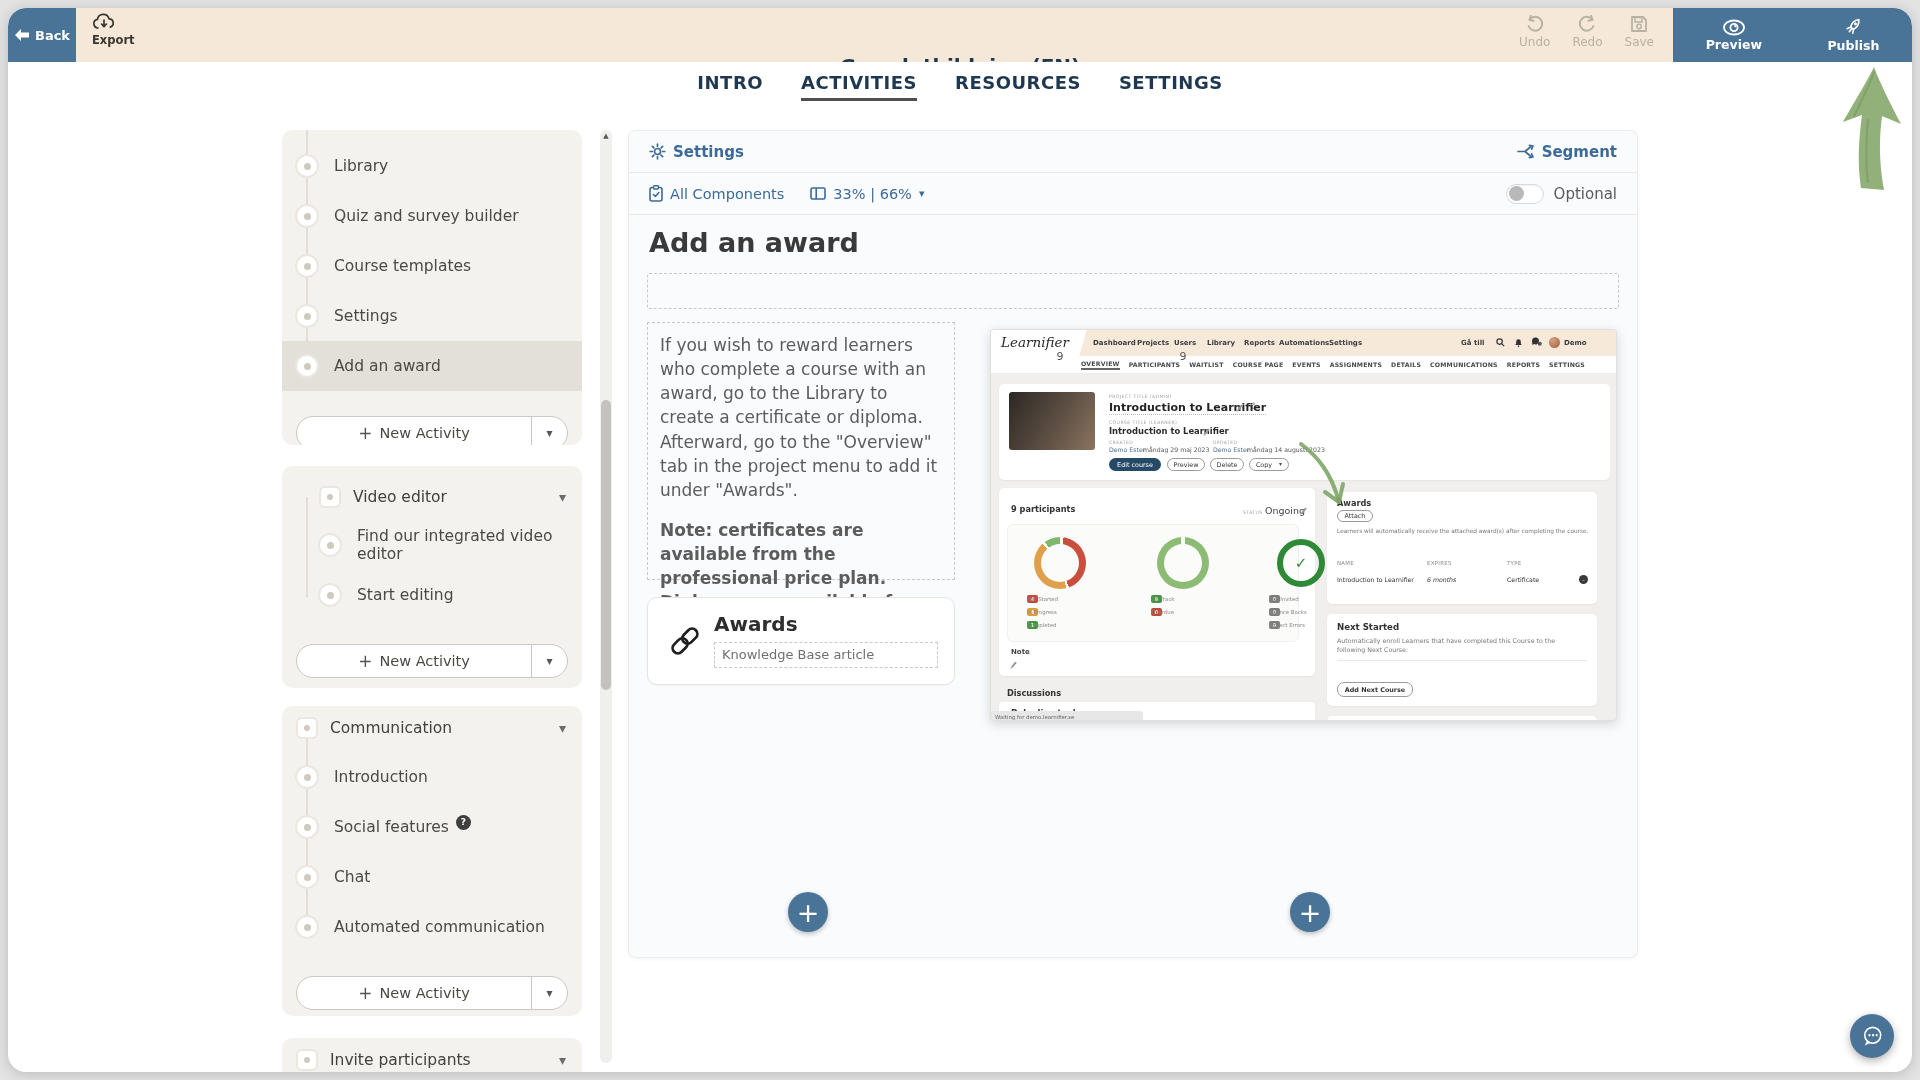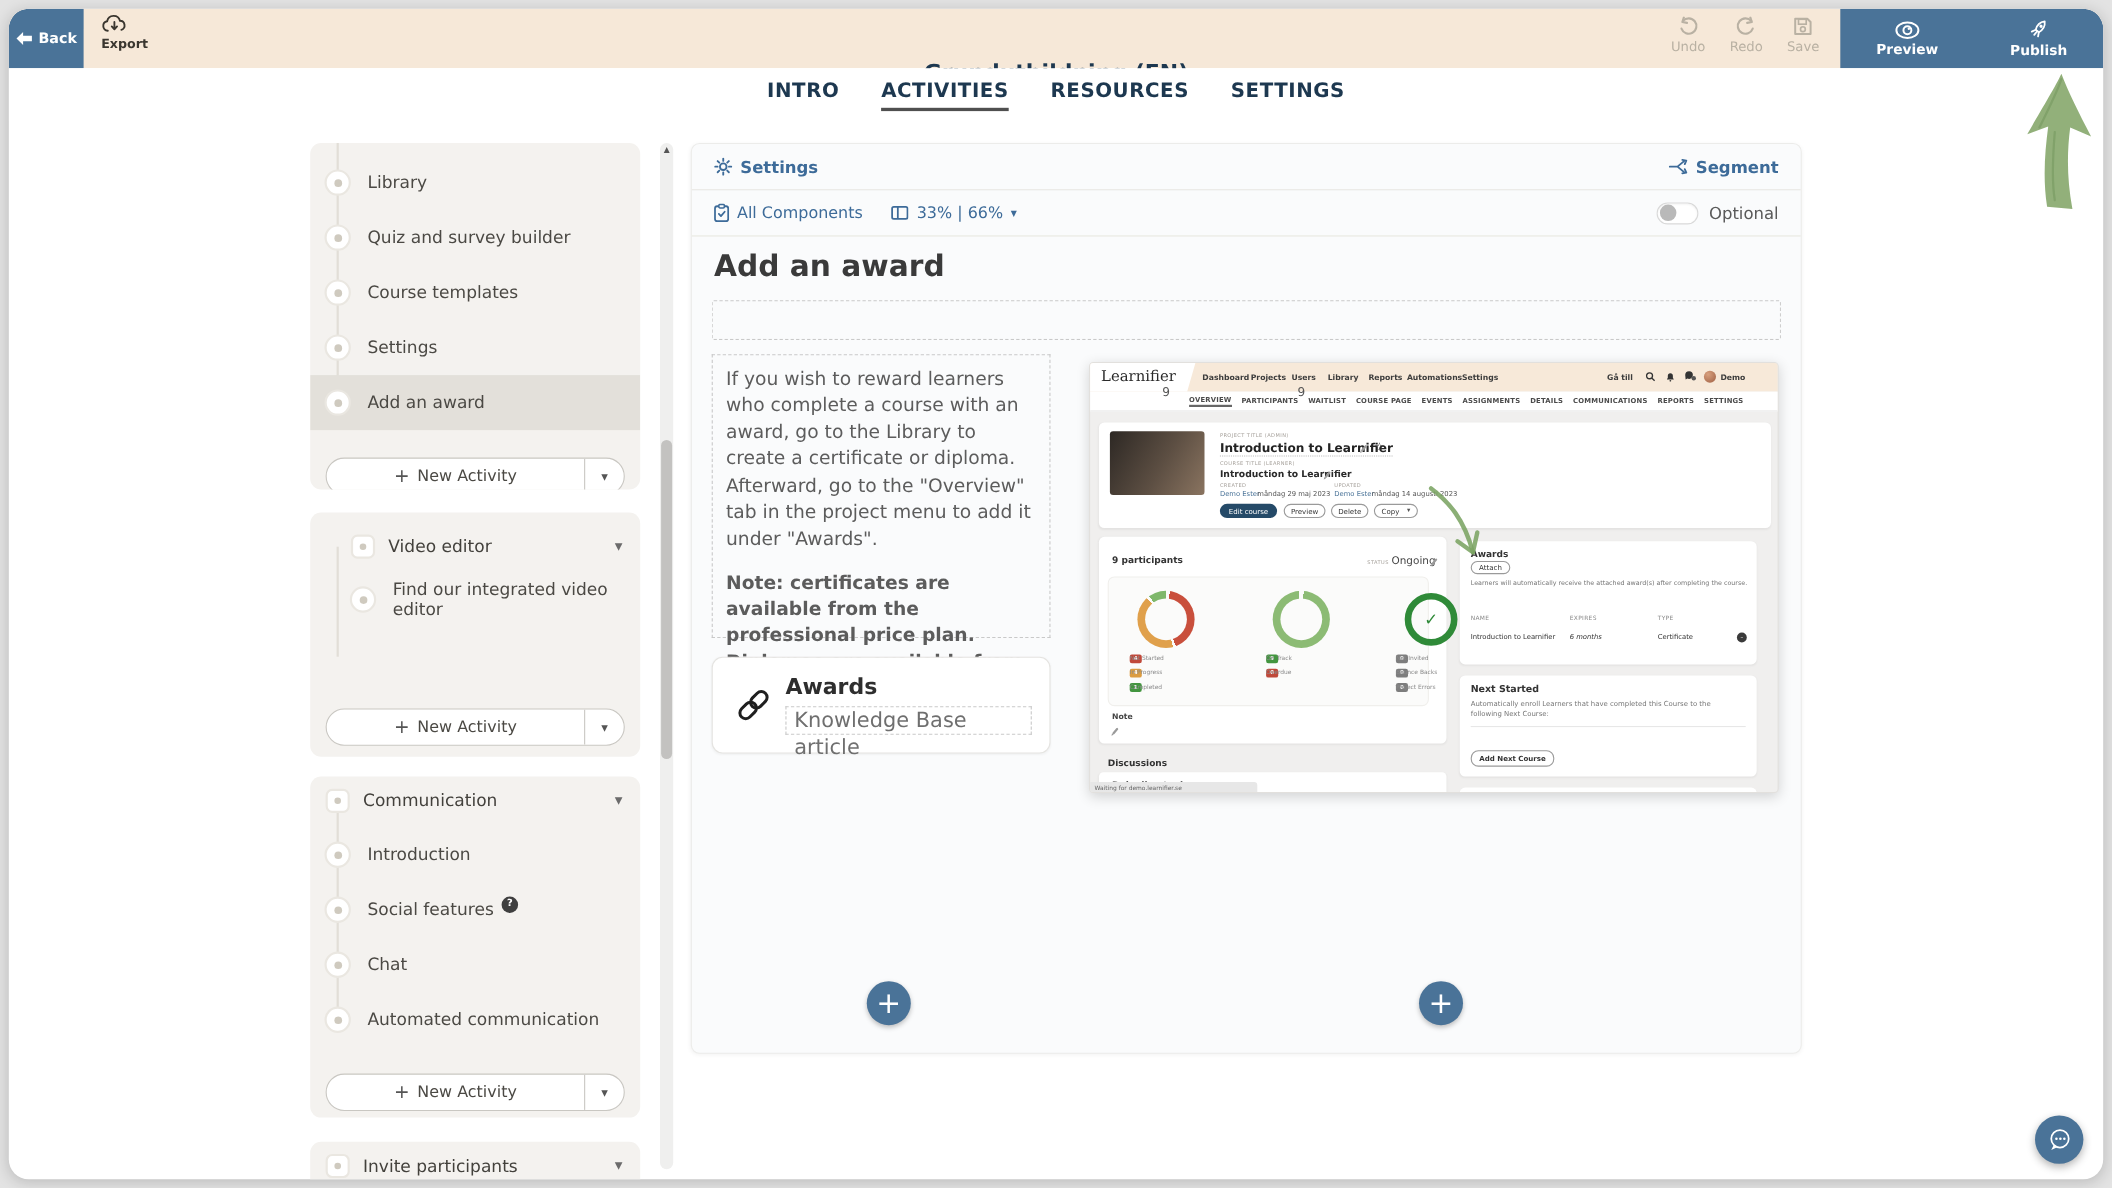--- a/index.html
+++ b/index.html
@@ -50,30 +50,30 @@
   .p2item { display:flex; align-items:center; gap:7px; color:var(--accentDark); font-size:14.5px; font-weight:500; cursor:pointer; }
   .optwrap { margin-left:auto; display:flex; align-items:center; gap:10px; color:#5a5a5a; font-size:15px; }
   .toggle { width:38px; height:20px; border-radius:10px; background:#fff; border:1px solid #d9d9d9; position:relative; cursor:pointer; box-shadow:inset 0 1px 2px rgba(0,0,0,.06); }
   .toggle::after { content:""; position:absolute; left:2px; top:1.5px; width:15px; height:15px; border-radius:50%; background:#b9b9b9; }
   .pheading { position:absolute; left:20px; top:96px; font-size:27px; font-weight:bold; color:#3a3a3a; }
   .dash1 { position:absolute; left:18px; top:142px; width:972px; height:36px; border:1px dashed #c9c9c9; border-radius:2px; cursor:text; }
   .dashtext { position:absolute; left:18px; top:191px; width:308px; height:258px; border:1px dashed #c9c9c9; padding:10px 12px; font-size:17px; color:#5c5c5c; line-height:1.42; cursor:text; }
   .dashtext p + p { margin-top:16px; }
   .awardcard { position:absolute; left:18px; top:466px; width:308px; height:88px; background:#fff; border:1px solid #e5e4e1; border-radius:10px; box-shadow:0 1px 2px rgba(0,0,0,.04); cursor:pointer; }
   .awardtitle { position:absolute; left:66px; top:14px; font-size:20px; font-weight:bold; color:#2e2e2e; }
-  .awardfield { position:absolute; left:66px; top:44px; width:224px; height:26px; border:1px dashed #c9c9c9; font-size:19px; color:#6f6f6f; line-height:24px; padding-left:7px; cursor:text; }
+  .awardfield { position:absolute; left:66px; top:44px; width:224px; height:26px; border:1px dashed #c9c9c9; font-size:13px; color:#6f6f6f; line-height:24px; padding-left:7px; cursor:text; }
 
   .plusbtn { position:absolute; width:40px; height:40px; border-radius:50%; background:var(--accent); color:#fff; font-size:27px; display:flex; align-items:center; justify-content:center; box-shadow:0 2px 5px rgba(0,0,0,.25); cursor:pointer; }
 
   
   .shot { position:absolute; left:361px; top:198px; width:627px; height:392px; background:#f0efee; border:1px solid #e2e0dd; border-radius:4px; box-shadow:0 3px 12px rgba(0,0,0,.16); overflow:hidden; }
   .shot * { position:absolute; }
   .snav { left:0; top:0; width:627px; height:26px; background:#f7e9d9; }
   .slogo-wedge { left:-14px; top:0; width:106px; height:26px; background:#fff; transform:skewX(-16deg); }
-  .slogo { left:10px; top:4px; font-family:"DejaVu Serif",serif; font-size:13.5px; color:#2a2a2a; }
+  .slogo { left:10px; top:4px; font-family:"DejaVu Serif",serif; font-style:italic; font-size:13.5px; color:#2a2a2a; }
   .snavitem { top:9px; font-size:7px; font-weight:bold; color:#3c3c3c; white-space:nowrap; }
   .stabs { left:0; top:26px; width:627px; height:18px; background:#fff; border-bottom:1px solid #ececec; display:flex; align-items:center; padding-left:90px; gap:9px; }
   .stab { position:static; font-size:6.2px; font-weight:bold; color:#4a4a4a; letter-spacing:.2px; white-space:nowrap; }
   .stab.active { border-bottom:2px solid #666; padding-bottom:1px; }
   .scard-w { background:#fff; border-radius:5px; box-shadow:0 1px 2px rgba(0,0,0,.05); }
   .t45 { font-size:4.6px; color:#a5a09a; letter-spacing:.4px; white-space:nowrap; }
   .t5  { font-size:5.4px; color:#8a8a8a; white-space:nowrap; }
   .t6  { font-size:6.2px; color:#555; white-space:nowrap; }
   .t7  { font-size:7px;  color:#444; white-space:nowrap; }
   .t8b { font-size:8.2px; font-weight:bold; color:#333; white-space:nowrap; }
@@ -218,20 +218,24 @@
     <div class="rail" style="top:31px;height:100px;"></div>
     <div style="height:8px;"></div>
     <div class="shead" style="height:46px;">
       <span class="sq"></span>
       <span>Video editor</span>
       <span class="chev">▾</span>
     </div>
     <div class="srow">
         <span class="bullet"></span>
         <span>Find our integrated video editor</span>
+      </div>
+    <div class="srow">
+        <span class="bullet"></span>
+        <span>Start editing</span>
       </div>
     <div class="newact" style="top:178px;">
       <div class="newact-main">
           <span class="newact-plus">+</span>
           <span>New Activity</span>
         </div>
       <div class="newact-caret">
           <span>▾</span>
         </div>
     </div>

